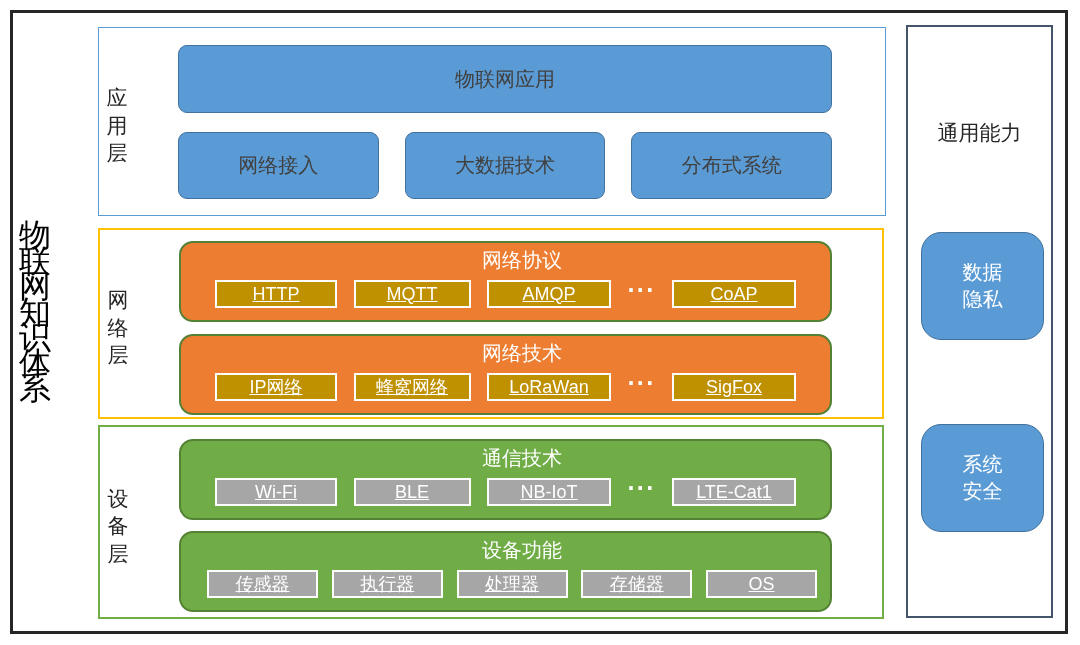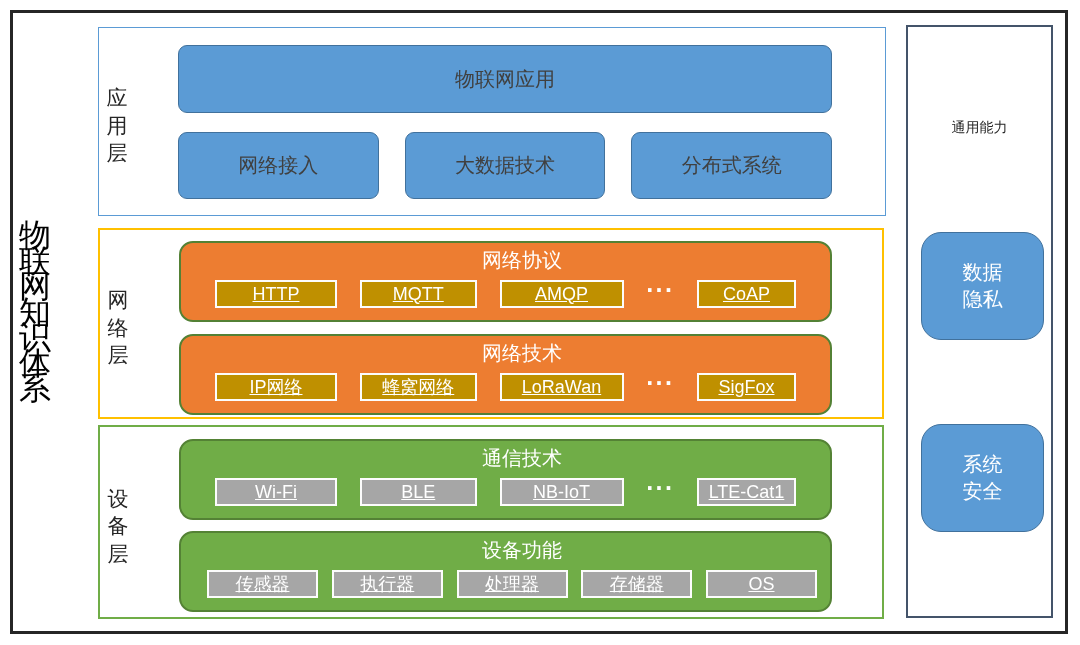--- a/index.html
+++ b/index.html
@@ -53,33 +53,33 @@
     margin-top:7px;padding:0 34px;
   }
   .chips.five{padding:0 13px 0 26px;}
   .chip{
     box-sizing:border-box;height:28px;border:2px solid #FCFCFC;
     display:flex;align-items:center;justify-content:center;
     color:#fff;font-size:18px;white-space:nowrap;text-decoration:underline;
   }
   .gold{background:#BF9000;}
   .gray{background:#A6A6A6;}
-  .w122{width:122px;} .w117{width:117px;} .w124{width:124px;} .w116{width:99px;} .w111{width:111px;}
+  .w122{width:122px;} .w117{width:117px;} .w124{width:124px;} .w116{width:124px;} .w111{width:111px;}
   .dots{
     color:#fff;font-size:25px;font-weight:bold;letter-spacing:1px;
     line-height:28px;transform:translateY(-4px);
   }
   
   .side-panel{
     position:absolute;left:906px;top:25px;width:147px;height:593px;
     border:2px solid #44546A;box-sizing:border-box;background:#fff;
   }
   .side-title{
     position:absolute;left:0;top:92px;width:100%;text-align:center;
-    font-size:14px;color:#262626;
+    font-size:21px;color:#262626;
   }
   .cap-box{
     position:absolute;left:13px;width:121px;height:106px;border-radius:20px;
     display:flex;align-items:center;justify-content:center;
   }
   .cap-box span{
     display:block;width:46px;text-align:center;color:#fff;
     font-size:20px;line-height:27px;word-break:break-all;
   }
   .cap-1{top:205px;} .cap-2{top:397px;}

